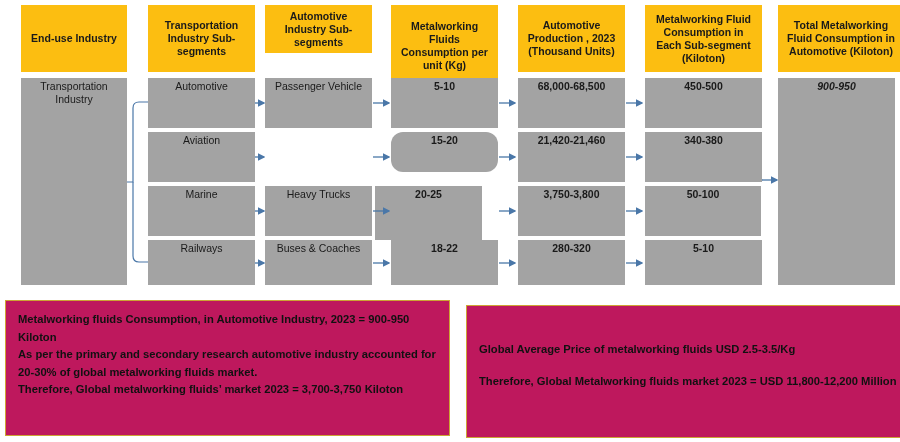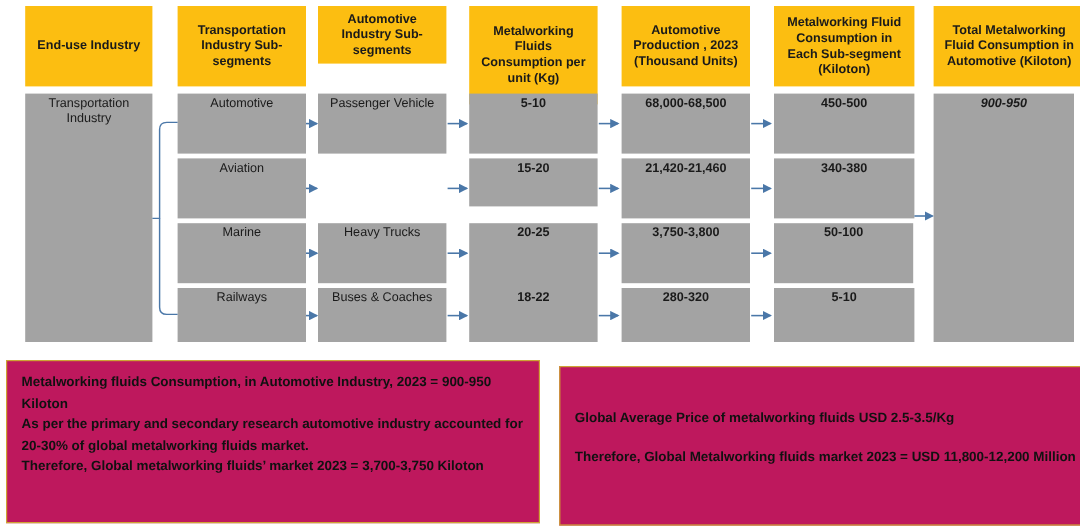--- a/index.html
+++ b/index.html
@@ -117,24 +117,24 @@
   <div class="cell plain" style="left:265px; top:186px; width:107px; height:50px;">
     <span>Heavy Trucks</span>
   </div>
   <div class="cell plain" style="left:265px; top:240px; width:107px; height:45px;">
     <span>Buses &amp; Coaches</span>
   </div>
 
   <div class="cell" style="left:391px; top:78px;  width:107px; height:50px;">
     <span>5-10</span>
   </div>
-  <div class="cell" style="left:391px; top:132px; width:107px; height:40px;">
+  <div class="cell" style="left:391px; top:132px; width:107px; height:40px;border-radius:12px;">
     <span>15-20</span>
   </div>
-  <div class="cell" style="left:391px; top:186px; width:107px; height:54px;">
+  <div class="cell" style="left:375px; top:186px; width:107px; height:54px;">
     <span>20-25</span>
   </div>
   <div class="cell" style="left:391px; top:240px; width:107px; height:45px;">
     <span>18-22</span>
   </div>
 
   <div class="cell" style="left:518px; top:78px;  width:107px; height:50px;">
     <span>68,000-68,500</span>
   </div>
   <div class="cell" style="left:518px; top:132px; width:107px; height:50px;">

